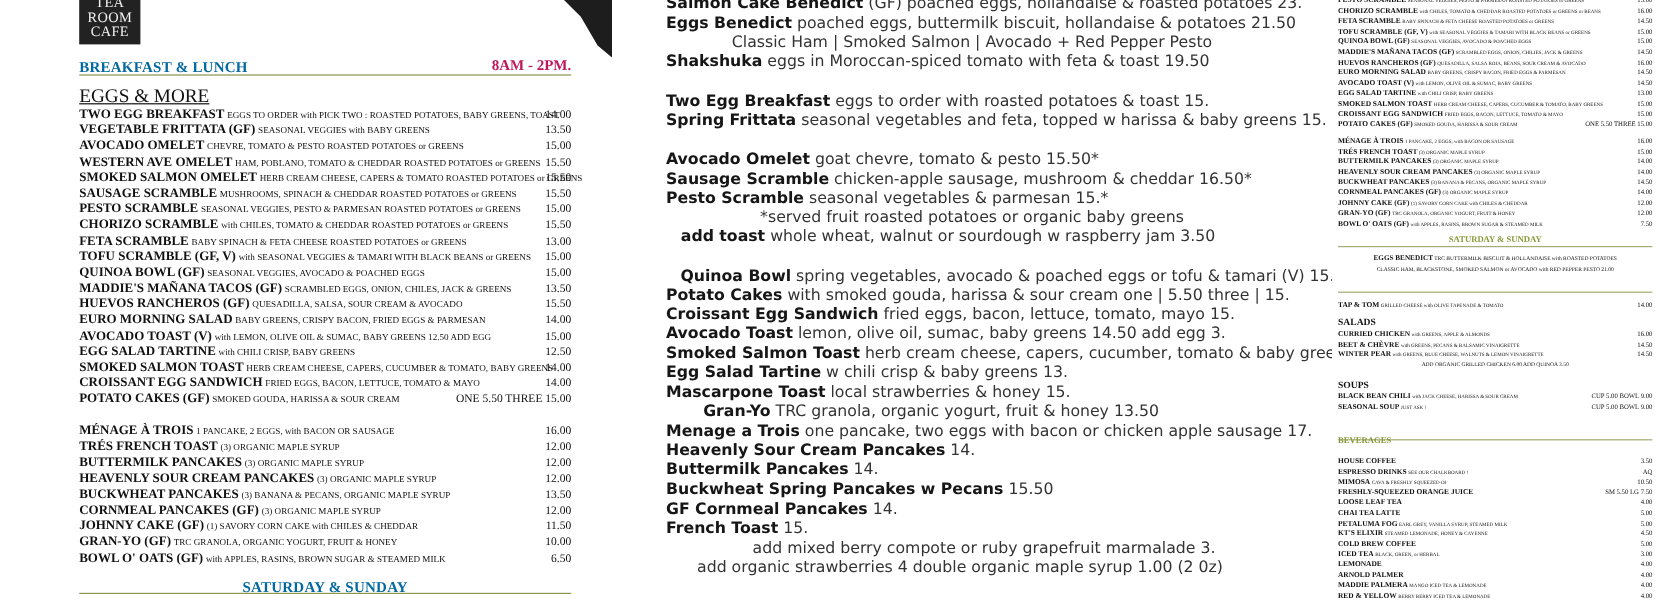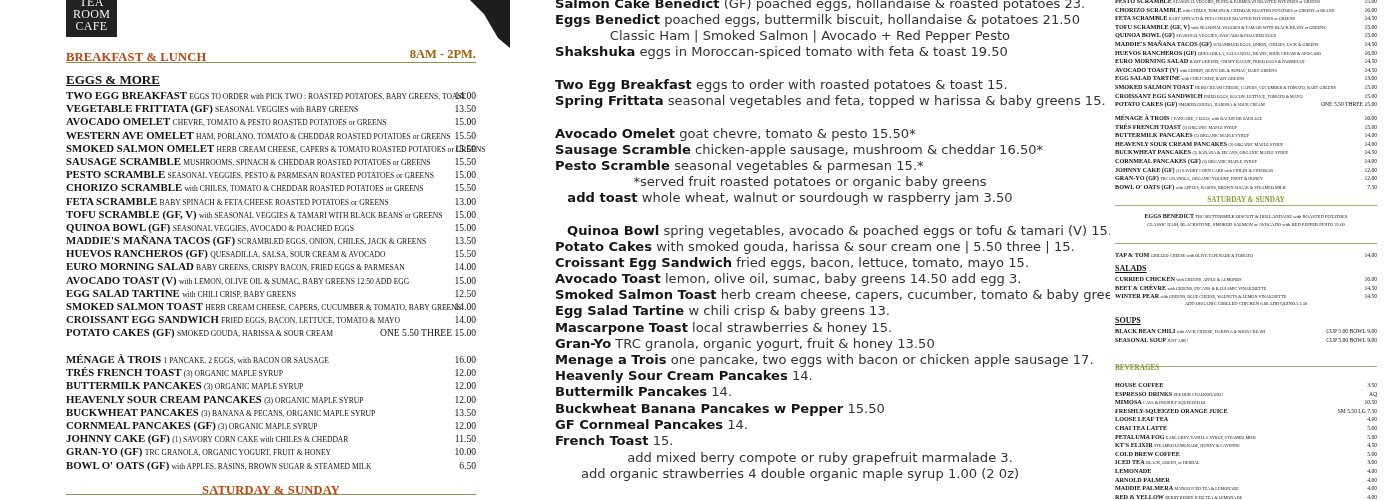--- a/index.html
+++ b/index.html
@@ -6,44 +6,44 @@
   html, body { width: 1400px; height: 500px; overflow: hidden; background: #ffffff; }
   body { position: relative; font-family: "Liberation Serif", serif; color: #111; }
 
   
   #left { position: absolute; left: 0; top: 0; width: 510px; height: 500px; overflow: hidden; }
   .logo { position: absolute; left: 66px; top: 0; width: 51px; height: 37px; background: #222; color: #f2f2f2;
           font-family: "Liberation Serif", serif; font-size: 12px; line-height: 12px; text-align: center; padding-top: 1px; }
   .logo div { letter-spacing: 0.3px; }
   .logo .l1 { margin-top: -5px; }
   .section-bar { position: absolute; left: 66px; width: 410px; border-bottom: 1.5px solid #8d9450; }
-  .section-bar .t { color: #c2410c; font-weight: bold; font-size: 12.5px; letter-spacing: 0.2px; }
-  .section-bar .r { position: absolute; right: 0; top: 0; color: #a16207; font-weight: bold; font-size: 12.5px; }
-  .cat { position: absolute; left: 66px; font-weight: bold; font-size: 13px; text-decoration: underline; }
+  .section-bar .t { color: #0369a1; font-weight: bold; font-size: 12.5px; letter-spacing: 0.2px; }
+  .section-bar .r { position: absolute; right: 0; top: 0; color: #be185d; font-weight: bold; font-size: 12.5px; }
+  .cat { position: absolute; left: 66px; font-weight: normal; font-size: 16px; text-decoration: underline; }
   .lrows { position: absolute; left: 66px; width: 410px; }
   .lrow { position: relative; height: 13.2px; white-space: nowrap; font-size: 9.2px; line-height: 13.2px; }
   .lrow .n { font-weight: bold; font-size: 10.8px; }
   .lrow .d { font-size: 7.6px; }
   .lrow .p { position: absolute; right: 0; top: 0; font-size: 9.6px; }
 
   
   #mid { position: absolute; left: 510px; top: 0; width: 600px; height: 500px; background: #fff; overflow: hidden;
          font-family: "DejaVu Sans", sans-serif; color: #333; }
   .mrow { position: absolute; left: 45px; white-space: nowrap; font-size: 13.1px; line-height: 16px; }
   .mrow b { color: #161616; font-weight: bold; }
   .mrow.center { left: 0; width: 560px; text-align: center; }
 
   
   #right { position: absolute; left: 1110px; top: 0; width: 290px; height: 500px; overflow: hidden; }
   .rrows { position: absolute; left: 5px; width: 262px; }
   .rrow { position: relative; height: 8.6px; white-space: nowrap; font-size: 5.2px; line-height: 8.6px; }
   .rrow .n { font-weight: bold; font-size: 6.2px; }
   .rrow .d { font-size: 4.2px; }
   .rrow .p { position: absolute; right: 0; top: 0; font-size: 5.6px; }
-  .rcat { position: absolute; left: 5px; font-weight: bold; font-size: 8px; text-decoration: underline; }
+  .rcat { position: absolute; left: 5px; font-weight: bold; font-size: 8px; }
   .rbar { position: absolute; left: 5px; width: 262px; border-bottom: 1px solid #a4ab74; }
   .rbar .t { color: #8a9a3a; font-weight: bold; font-size: 7.2px; }
   .rbar.center .t { display: block; text-align: center; }
   .rcenter { position: absolute; left: 5px; width: 262px; text-align: center; white-space: nowrap; font-size: 4.6px; line-height: 8px; }
   .rcenter b { font-size: 6px; }
 </style>
 </head>
 <body>
 
 <div id="left">
@@ -113,25 +113,25 @@
     <div class="mrow " style="top: 158px;"><b>Pesto Scramble</b><span> seasonal vegetables &amp; parmesan  15.*</span></div>
     <div class="mrow center it" style="top: 174px; left: 20px;"><span>*served fruit roasted potatoes or organic baby greens</span></div>
     <div class="mrow center it" style="top: 190px;"><b>add toast</b><span> whole wheat, walnut or sourdough w raspberry jam  3.50</span></div>
     <div class="mrow " style="top: 223px; margin-left: 12px;"><b>Quinoa Bowl</b><span> spring vegetables, avocado &amp; poached eggs or tofu &amp; tamari (V) 15.</span></div>
     <div class="mrow " style="top: 239px;"><b>Potato Cakes</b><span> with smoked gouda, harissa &amp; sour cream    one |  5.50      three | 15.</span></div>
     <div class="mrow " style="top: 255px;"><b>Croissant Egg Sandwich</b><span> fried eggs, bacon, lettuce, tomato, mayo  15.</span></div>
     <div class="mrow " style="top: 271px;"><b>Avocado Toast</b><span> lemon, olive oil, sumac, baby greens  14.50      add egg 3.</span></div>
     <div class="mrow " style="top: 287px;"><b>Smoked Salmon Toast</b><span> herb cream cheese, capers, cucumber, tomato &amp; baby greens 16.</span></div>
     <div class="mrow " style="top: 303px;"><b>Egg Salad Tartine</b><span> w chili crisp &amp; baby greens   13.</span></div>
     <div class="mrow " style="top: 320px;"><b>Mascarpone Toast</b><span> local strawberries &amp; honey  15.</span></div>
-    <div class="mrow " style="top: 336px;"><b>Gran-Yo</b><span> TRC granola, organic yogurt, fruit &amp; honey  13.50</span></div>
+    <div class="mrow " style="top: 336px; margin-left: 31px;"><b>Gran-Yo</b><span> TRC granola, organic yogurt, fruit &amp; honey  13.50</span></div>
     <div class="mrow " style="top: 352px;"><b>Menage a Trois</b><span>  one pancake, two eggs with bacon or chicken apple sausage  17.</span></div>
     <div class="mrow " style="top: 368px;"><b>Heavenly Sour Cream Pancakes</b><span> 14.</span></div>
     <div class="mrow " style="top: 384px;"><b>Buttermilk Pancakes</b><span>  14.</span></div>
-    <div class="mrow " style="top: 401px;"><b>Buckwheat Banana Pancakes w Pepper</b><span>  15.50</span></div>
+    <div class="mrow " style="top: 401px;"><b>Buckwheat Spring Pancakes w Pecans</b><span>  15.50</span></div>
     <div class="mrow " style="top: 417px;"><b>GF Cornmeal Pancakes</b><span>  14.</span></div>
     <div class="mrow " style="top: 433px;"><b>French Toast</b><span>  15.</span></div>
     <div class="mrow center it" style="top: 450px; left: 30px;"><span>add mixed berry compote or ruby grapefruit marmalade  3.</span></div>
     <div class="mrow center it" style="top: 466px; left: 10px;"><span>add organic strawberries 4     double organic maple syrup 1.00 (2 0z)</span></div>
   </div>
 
 <div id="right">
   <div class="rrows" style="top:-3px;" id="rrows1">
       <div class="rrow"><span class="n">PESTO SCRAMBLE</span> <span class="d">SEASONAL VEGGIES, PESTO &amp; PARMESAN ROASTED POTATOES or GREENS</span><span class="p">15.00</span></div>
       <div class="rrow"><span class="n">CHORIZO SCRAMBLE</span> <span class="d">with CHILES, TOMATO &amp; CHEDDAR  ROASTED POTATOES or GREENS or BEANS</span><span class="p">16.00</span></div>

